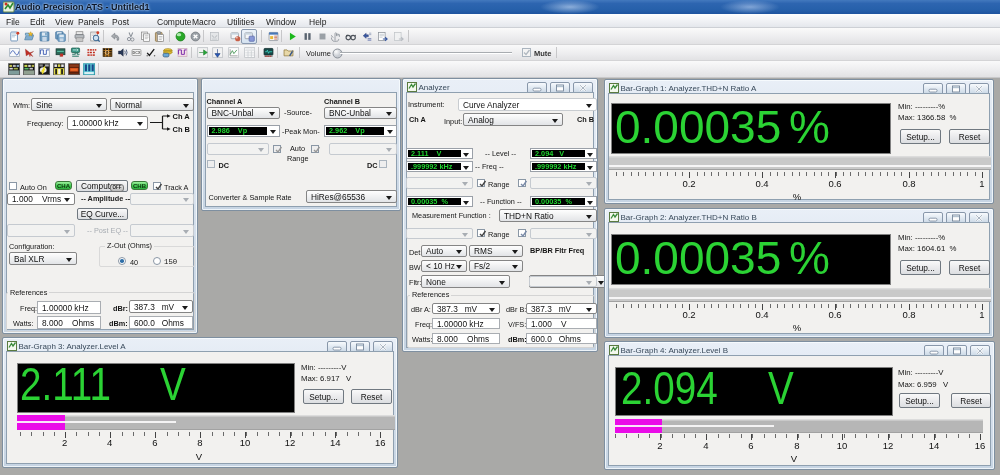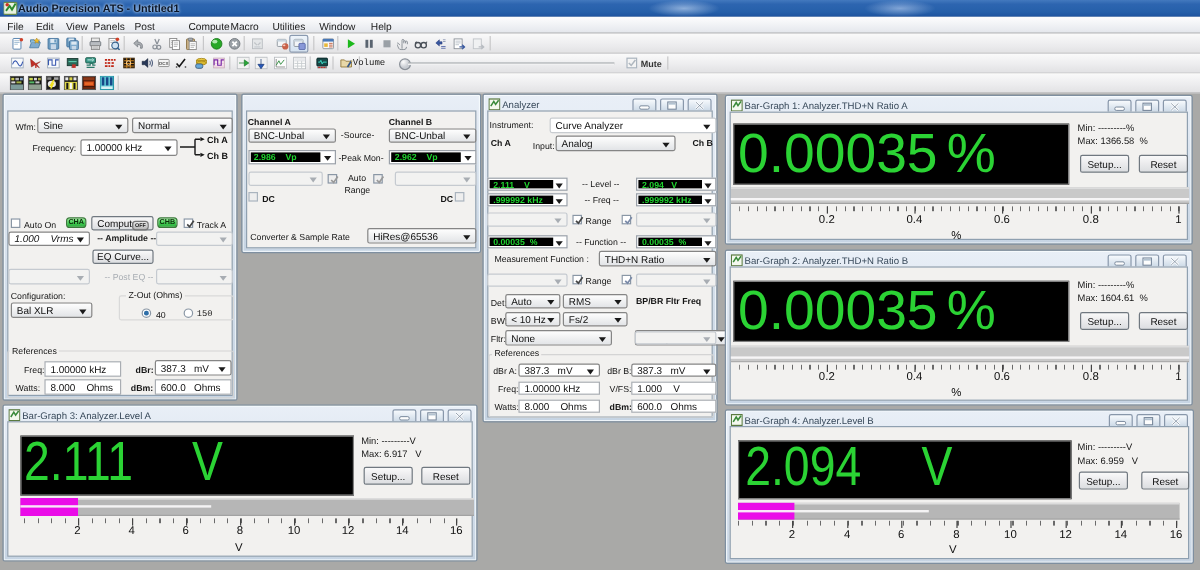--- a/index.html
+++ b/index.html
@@ -315,21 +315,21 @@
       <rect x="6" y="11.8" width="2" height="1.4" fill="#c03028"></rect>
       <rect x="9" y="11.8" width="2" height="1.4" fill="#c03028"></rect>
     </svg>
 <div class="tsep" style="left:277px"></div>
 <svg class="ticon" style="left:281px;top:0px">
       <path d="M1.5 12 V4 h4 l1.5 1.5 h6.5 V12 Z" fill="#e8d8a8" stroke="#907838"></path>
       <path d="M13.5 5 L9 12" stroke="#385888" stroke-width="2"></path>
       <path d="M13.8 4.5 l1 .8 -1 1.2 -1.2-.8Z" fill="#d8b858"></path>
     </svg>
 <div class="tsep" style="left:299px"></div>
-<div class="lbl" style="left:294px;top:5px;font-size:7.5px;color:#222;font-family:Liberation Mono, monospace;">Volume</div>
+<div class="lbl" style="left:306px;top:5px;font-size:7.5px;color:#222;">Volume</div>
 <svg class="abs" style="left:332px;top:3px" width="12" height="11">
       <circle cx="5.5" cy="5.5" r="4.5" fill="url(#kn)" stroke="#8a9098"></circle>
       <defs>
         <radialGradient id="kn" cx=".35" cy=".3">
           <stop offset="0" stop-color="#fdfdfd"></stop>
           <stop offset="1" stop-color="#c8ccd2"></stop>
         </radialGradient>
       </defs>
     </svg>
 <div class="abs" style="left:340px;top:7px;width:172px;height:3px;background:#a8acb0;border-bottom:1px solid #fff;box-sizing:border-box;height:2px;"></div>
@@ -425,21 +425,21 @@
     </div>
 <div class="gbtn" style="left:128px;top:102px;width:17px;height:9px;">
       <span class="t">CHB</span>
     </div>
 <div class="ck" style="left:150px;top:103px;">
       <svg width="11" height="11">
         <path d="M3 6 L5 8 L8.5 3" stroke="#444" stroke-width="1.4" fill="none"></path>
       </svg>
     </div>
 <div class="lbl" style="left:161px;top:105px;">Track A</div>
-<div class="cb white" style="left:4px;top:114px;width:68px;height:12px;font-style:italic;">
+<div class="cb white" style="left:4px;top:114px;width:68px;height:12px;">
       <span class="t">1.000&nbsp;&nbsp;&nbsp;&nbsp;Vrms</span>
     </div>
 <div class="lbl b" style="left:78px;top:116px;color:#222;">-- Amplitude --</div>
 <div class="cb dis" style="left:127px;top:114px;width:64px;height:12px;"></div>
 <div class="btn" style="left:74px;top:129px;width:51px;height:12px;">
       <span class="t">EQ Curve...</span>
     </div>
 <div class="cb dis" style="left:4px;top:145px;width:68px;height:13px;"></div>
 <div class="lbl" style="left:84px;top:148px;color:#a8adb3;">-- Post EQ --</div>
 <div class="cb dis" style="left:127px;top:145px;width:64px;height:13px;"></div>
@@ -561,21 +561,21 @@
     </div>
 <div class="lbl" style="left:82px;top:71px;">-- Level --</div>
 <div class="bdw" style="left:127px;top:69px;width:67px;height:11px;">
       <div class="bd" style="right:11px;"></div>
       <span class="gt">2.094&nbsp;&nbsp;&nbsp;V</span>
     </div>
 <div class="bdw" style="left:3px;top:82px;width:67px;height:11px;">
       <div class="bd" style="right:11px;"></div>
       <span class="gt">.999992 kHz</span>
     </div>
-<div class="lbl" style="left:84px;top:84px;">-- Freq --</div>
+<div class="lbl" style="left:72px;top:84px;">-- Freq --</div>
 <div class="bdw" style="left:127px;top:82px;width:67px;height:11px;">
       <div class="bd" style="right:11px;"></div>
       <span class="gt">.999992 kHz</span>
     </div>
 <div class="cb dis" style="left:3px;top:98px;width:67px;height:12px;"></div>
 <div class="ck" style="left:74px;top:100px;">
       <svg width="11" height="11">
         <path d="M3 6 L5 8 L8.5 3" stroke="#444" stroke-width="1.4" fill="none"></path>
       </svg>
     </div>

